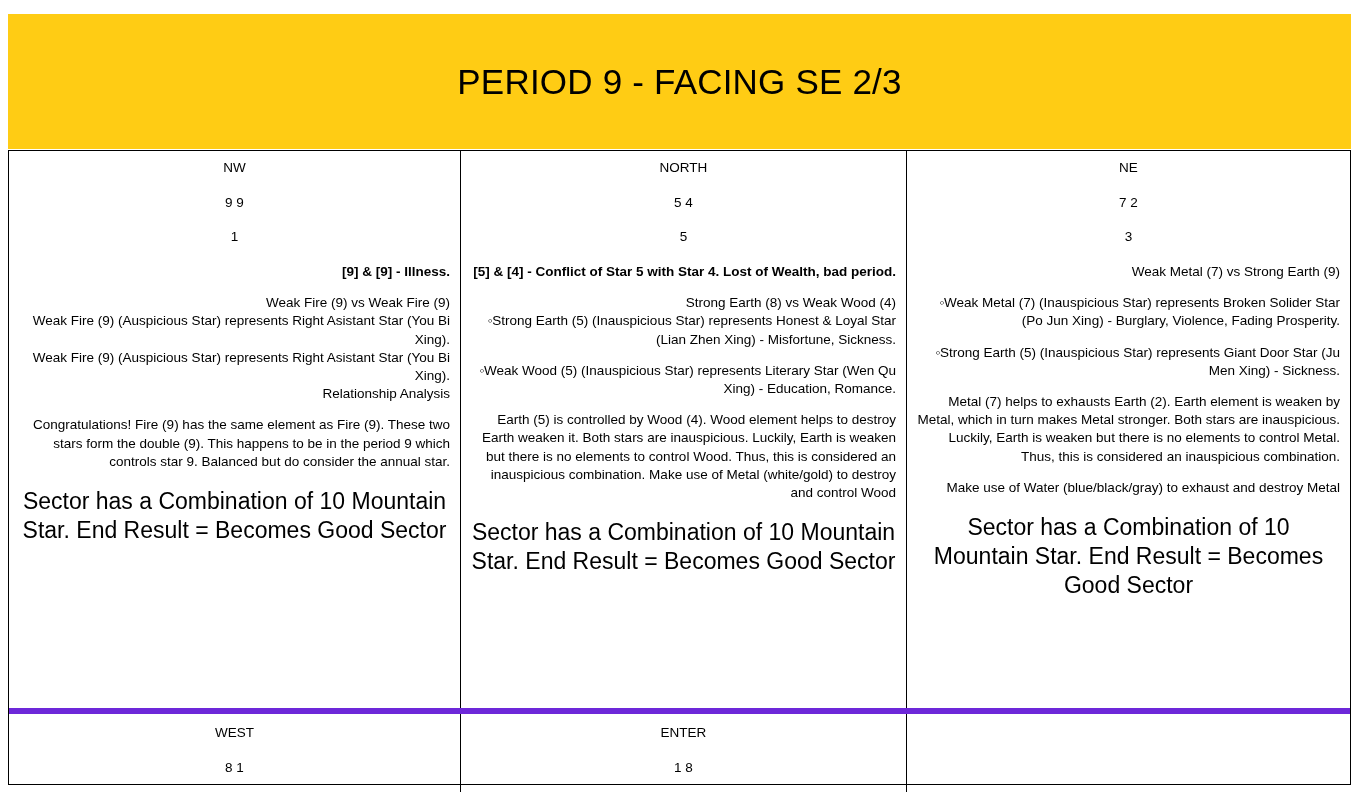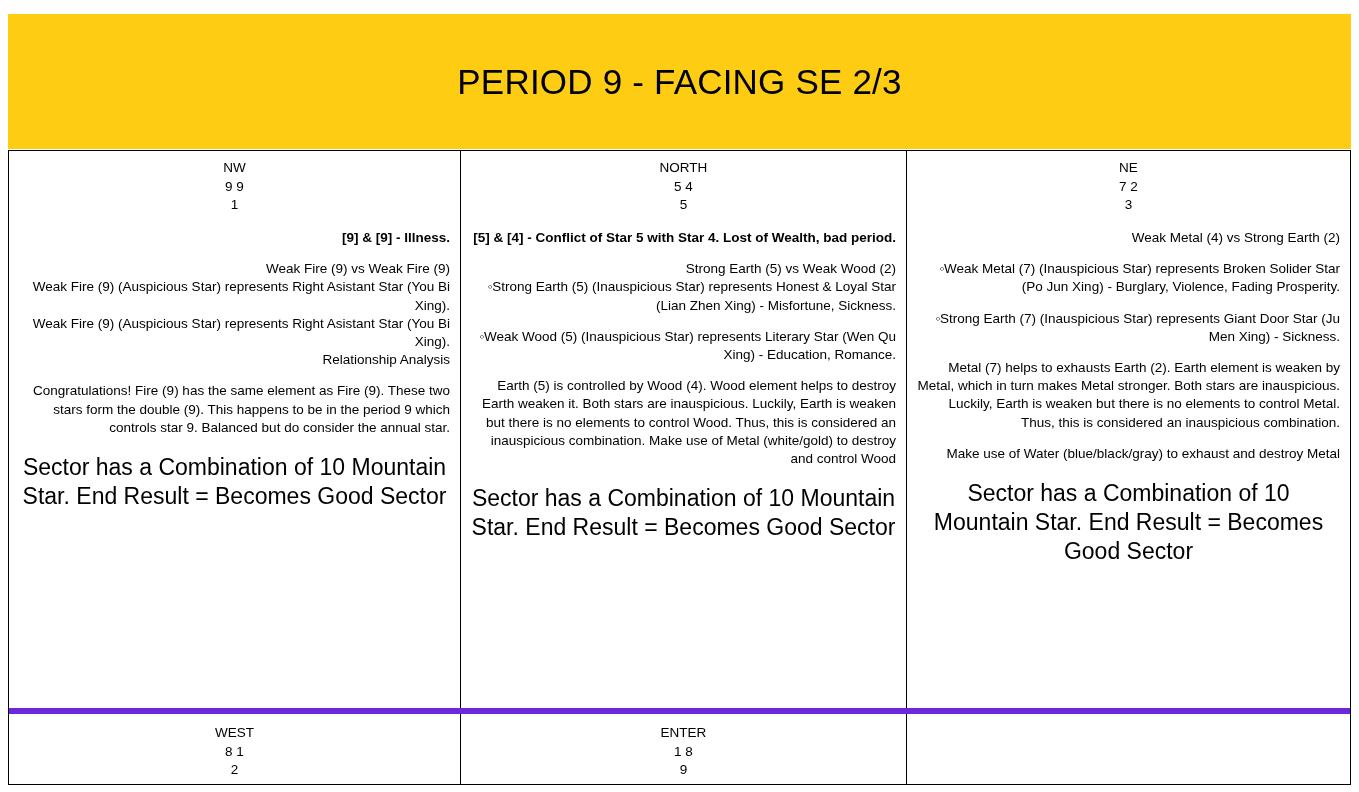--- a/index.html
+++ b/index.html
@@ -72,21 +72,21 @@
   .col3 { width: 443px; }
 
   .dir {
     font-size: 13.5px;
     line-height: 1.38;
     margin: 0;
   }
   .stars {
     font-size: 13.5px;
     line-height: 1.38;
-    margin: 0;
+    margin: 16px;
   }
   .block {
     margin-top: 14px;
     font-size: 13.5px;
     line-height: 1.35;
     text-align: right;
   }
   .headline {
     font-weight: bold;
   }
@@ -138,40 +138,40 @@
         <div class="conclusion">Sector has a Combination of 10 Mountain Star. End Result = Becomes Good Sector</div>
       </div>
 
       <div class="cell col2">
         <div class="dir">NORTH</div>
         <div class="stars star-top">5  4</div>
         <div class="stars">5</div>
         <div class="block">
           <div class="para headline">[5] &amp; [4] - Conflict of Star 5 with Star 4. Lost of Wealth, bad period.</div>
           <div class="spacer"></div>
-          <div class="para">Strong Earth (5) vs Weak Wood (2)</div>
+          <div class="para">Strong Earth (8) vs Weak Wood (4)</div>
           <div class="para">◦Strong Earth (5) (Inauspicious Star) represents Honest &amp; Loyal Star (Lian Zhen Xing) - Misfortune, Sickness.</div>
           <div class="spacer"></div>
           <div class="para">◦Weak Wood (5) (Inauspicious Star) represents Literary Star (Wen Qu Xing) - Education, Romance.</div>
           <div class="spacer"></div>
           <div class="para">Earth (5) is controlled by Wood (4). Wood element helps to destroy Earth weaken it. Both stars are inauspicious. Luckily, Earth is weaken but there is no elements to control Wood. Thus, this is considered an inauspicious combination. Make use of Metal (white/gold) to destroy and control Wood</div>
         </div>
         <div class="conclusion">Sector has a Combination of 10 Mountain Star. End Result = Becomes Good Sector</div>
       </div>
 
       <div class="cell col3">
         <div class="dir">NE</div>
         <div class="stars star-top">7  2</div>
         <div class="stars">3</div>
         <div class="block">
-          <div class="para">Weak Metal (4) vs Strong Earth (2)</div>
+          <div class="para">Weak Metal (7) vs Strong Earth (9)</div>
           <div class="spacer"></div>
           <div class="para">◦Weak Metal (7) (Inauspicious Star) represents Broken Solider Star (Po Jun Xing) - Burglary, Violence, Fading Prosperity.</div>
           <div class="spacer"></div>
-          <div class="para">◦Strong Earth (7) (Inauspicious Star) represents Giant Door Star (Ju Men Xing) - Sickness.</div>
+          <div class="para">◦Strong Earth (5) (Inauspicious Star) represents Giant Door Star (Ju Men Xing) - Sickness.</div>
           <div class="spacer"></div>
           <div class="para">Metal (7) helps to exhausts Earth (2). Earth element is weaken by Metal, which in turn makes Metal stronger. Both stars are inauspicious. Luckily, Earth is weaken but there is no elements to control Metal. Thus, this is considered an inauspicious combination.</div>
           <div class="spacer"></div>
           <div class="para">Make use of Water (blue/black/gray) to exhaust and destroy Metal</div>
         </div>
         <div class="conclusion">Sector has a Combination of 10 Mountain Star. End Result = Becomes Good Sector</div>
       </div>
 
     </div>
 

